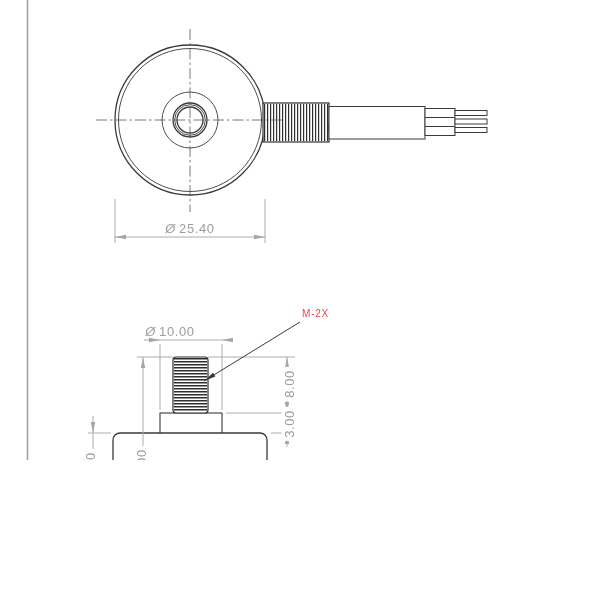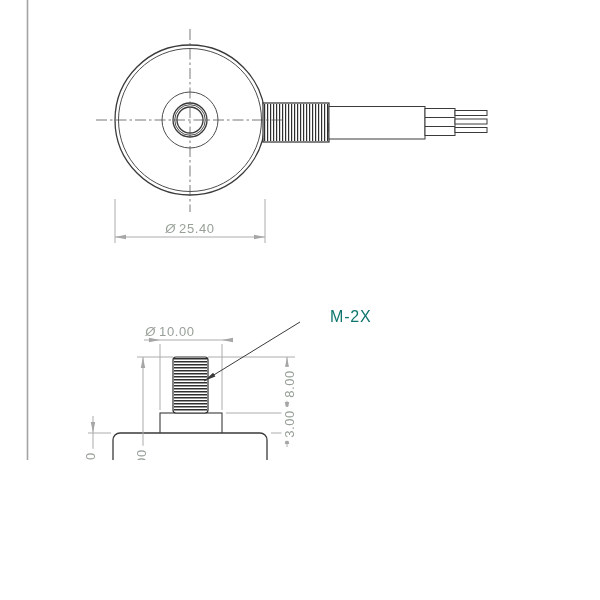--- a/index.html
+++ b/index.html
@@ -8,22 +8,22 @@
     font-family:"Liberation Sans", sans-serif; overflow:hidden;
   }
   #sheet svg { position:absolute; left:0; top:0; }
   .dim-text {
     position:absolute; font-size:13px; letter-spacing:0.6px;
     color:#98a098; white-space:nowrap; line-height:15px;
   }
   .h-center { transform:translate(-50%,-50%); }
   .v-text   { transform:translate(-50%,-50%) rotate(-90deg); background:#ffffff; padding:0 3px; }
   .dia      { font-style:italic; margin-right:3px; }
-  .callout  { position:absolute; font-size:16px; letter-spacing:0.8px;
-              color:#0f766e; white-space:nowrap;margin-left:28px; }
+  .callout  { position:absolute; font-size:10px; letter-spacing:0.8px;
+              color:#ef4444; white-space:nowrap; }
 </style>
 </head>
 <body>
 
 <div id="sheet">
 
   <svg width="600" height="600" viewBox="0 0 600 600">
 
     <g>
       <line x1="27.5" y1="0" x2="27.5" y2="600" stroke="#a3a3a3" stroke-width="1.6"></line>

